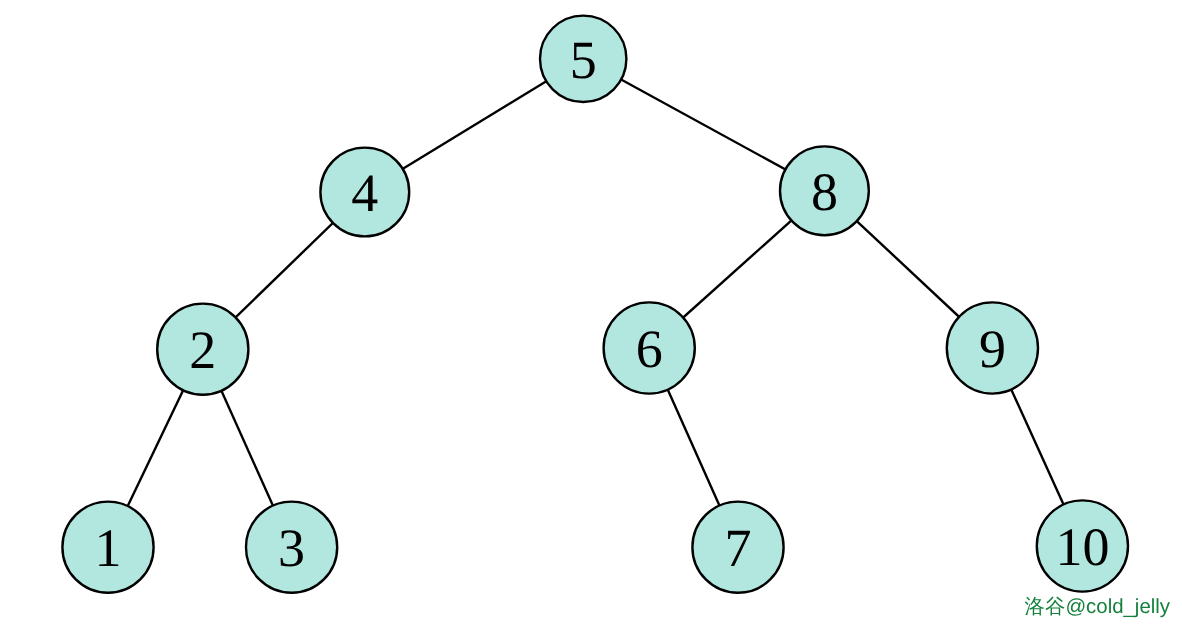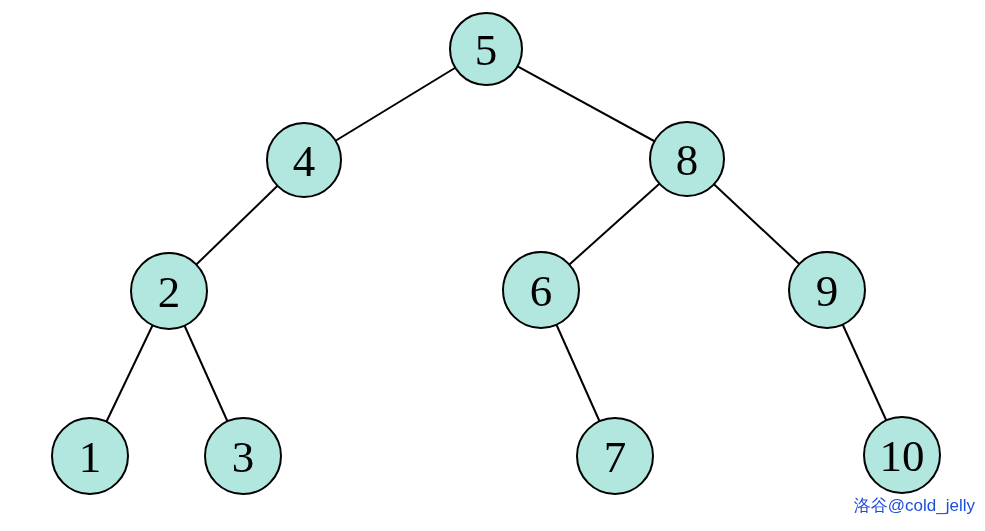--- a/index.html
+++ b/index.html
@@ -29,21 +29,21 @@
     fill: #000000;
     text-anchor: middle;
     user-select: none;
   }
   .watermark {
     position: absolute;
     right: 10px;
     top: 494px;
     font-family: "Liberation Sans", sans-serif;
     font-size: 17px;
-    color: #1d4ed8;
+    color: #15803d;
     white-space: nowrap;
   }
 </style>
 </head>
 <body>
 
 <div class="stage">
   <svg class="tree" id="tree-svg" width="985" height="531" viewBox="0 0 985 531">
       <line x1="486" y1="49" x2="304" y2="160" stroke="#000000" stroke-width="2"></line>
       <line x1="486" y1="49" x2="687" y2="159" stroke="#000000" stroke-width="2"></line>

